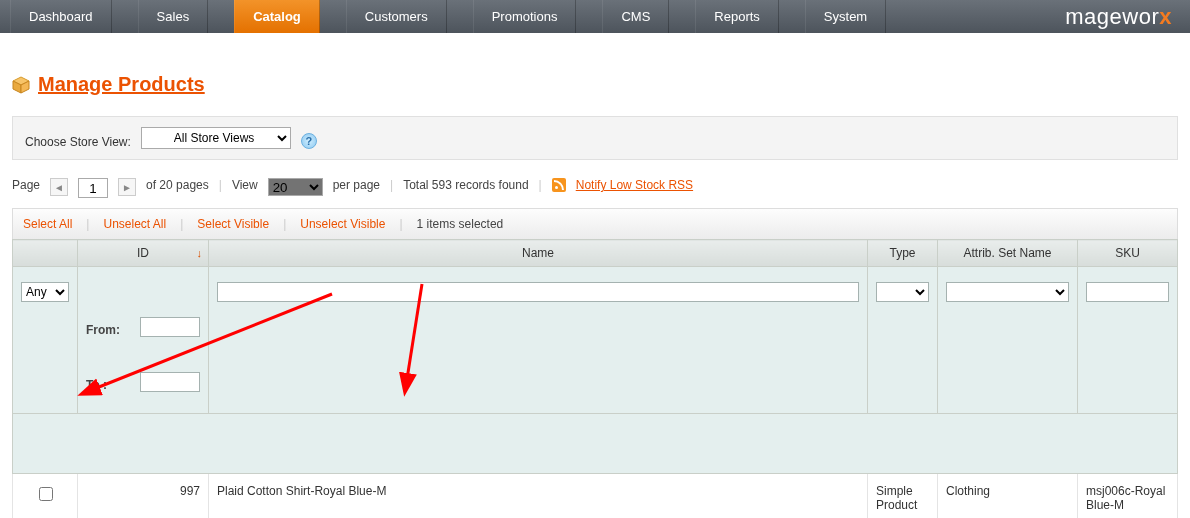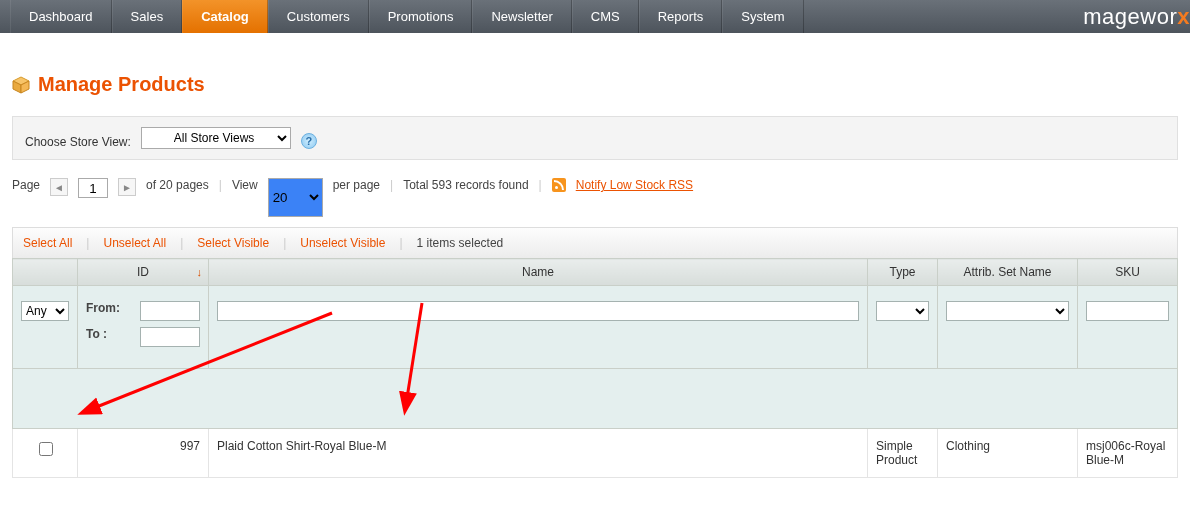--- a/index.html
+++ b/index.html
@@ -11,20 +11,21 @@
     color: #2f2f2f;
     width: 1190px;
   }
   .topnav {
     background: linear-gradient(#6a7179, #4d545c);
     height: 33px;
     display: flex;
     align-items: stretch;
     padding-left: 10px;
     position: relative;
+    gap: 26px;
   }
   .topnav .tab {
     display: flex;
     align-items: center;
     padding: 0 18px;
     color: #fff;
     font-size: 13px;
     border-right: 1px solid rgba(0,0,0,0.25);
     border-left: 1px solid rgba(255,255,255,0.08);
     cursor: pointer;
@@ -35,31 +36,33 @@
     color: #fff;
   }
   .brand {
     margin-left: auto;
     display: flex;
     align-items: center;
     color: #fff;
     font-size: 22px;
     font-weight: 300;
     letter-spacing: 0.5px;
+    padding-right: 18px;
   }
   .brand span.x { color: #f47b20; font-weight: 700; }
   .content { padding: 10px 12px 0 12px; }
   h1.page-title {
     color: #eb5202;
     font-size: 20px;
     font-weight: bold;
     margin: 30px 0 20px 0;
     display: flex;
     align-items: center;
     gap: 8px;
+    text-decoration: underline;
   }
   .cube-icon {
     display:inline-block;
     width: 18px; height: 18px;
     position: relative;
   }
   .store-bar {
     background: #f4f4f4;
     border: 1px solid #e0e0e0;
     padding: 10px 12px;
@@ -84,21 +87,21 @@
     display:flex; align-items:center; justify-content:center;
     font-size: 11px;
   }
   .pager {
     padding: 18px 0 10px 0;
     display: flex;
     gap: 10px;
     color: #444;
   }
   .pager input[type="text"] { width: 30px; height: 20px; text-align:center; border:1px solid #aaa; }
-  .pager select { height: 39px; width: 55px; border:1px solid #aaa; background:#3b82f6; }
+  .pager select { height: 18px; width: 55px; border:1px solid #aaa; background:#737373; }
   .pager .pg-btn {
     width: 18px; height: 18px; border:1px solid #ccc; background:#f6f6f6;
     display:inline-flex; align-items:center; justify-content:center;
     color:#888; font-size:10px; cursor:pointer;
   }
   .pager .pipe { color: #ccc; }
   .pager a.rss { color: #eb5202; text-decoration: underline; }
   .rss-icon {
     display:inline-block; width:14px; height:14px; background:#f7941d;
     border-radius:2px; position:relative;
@@ -153,21 +156,21 @@
     border: 1px solid #c9cfc8;
     padding: 15px 8px;
     vertical-align: top;
   }
   tr.filter select, tr.filter input[type="text"] {
     border: 1px solid #a5b2b0;
     height: 20px;
     font-size: 12px;
     background: #fff;
   }
-  .filter-id-row { display:flex; align-items:flex-start; gap:14px; margin-bottom:6px; }
+  .filter-id-row { display:flex; align-items:flex-end; gap:14px; margin-bottom:6px;margin-top:35px; }
   .filter-id-row label { width: 40px; font-weight: bold; color:#444; }
   .filter-id-row input { width: 60px; }
   tr.data td {
     border: 1px solid #e4e4e4;
     padding: 10px 8px;
     vertical-align: top;
     color: #333;
     background:#fff;
   }
   tr.data:first-of-type td { background: #f7f7f7; }
@@ -183,21 +186,20 @@
 </style>
 </head>
 <body>
 
 <div class="topnav">
   <div class="tab">Dashboard</div>
   <div class="tab">Sales</div>
   <div class="tab active">Catalog</div>
   <div class="tab">Customers</div>
   <div class="tab">Promotions</div>
-  <div class="tab">Newsletter</div>
   <div class="tab">CMS</div>
   <div class="tab">Reports</div>
   <div class="tab">System</div>
   <div class="brand">
     <span>magewor</span>
       <span class="x">x</span>
   </div>
 </div>
 
 <div class="content">

